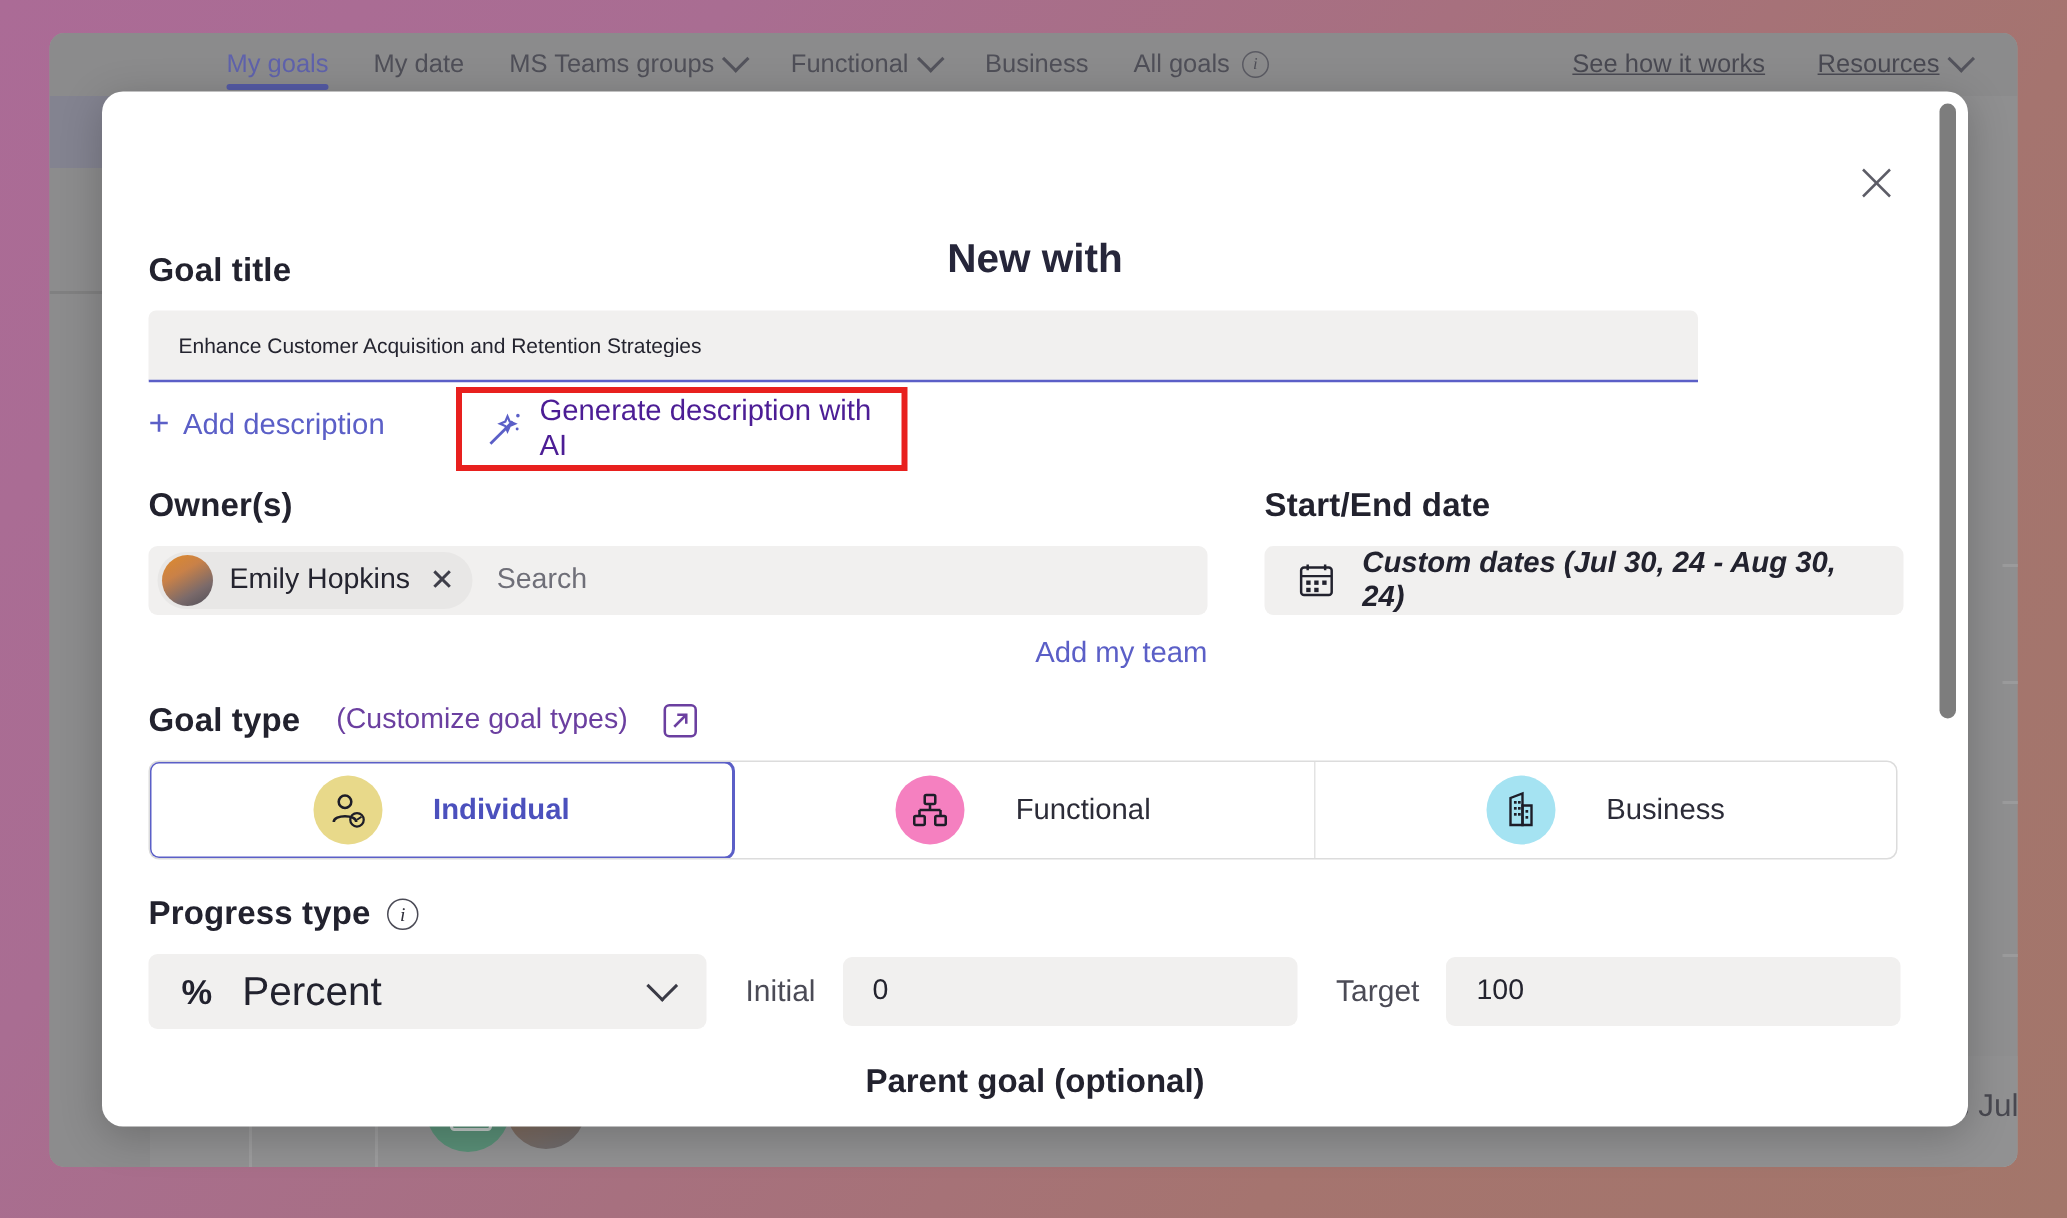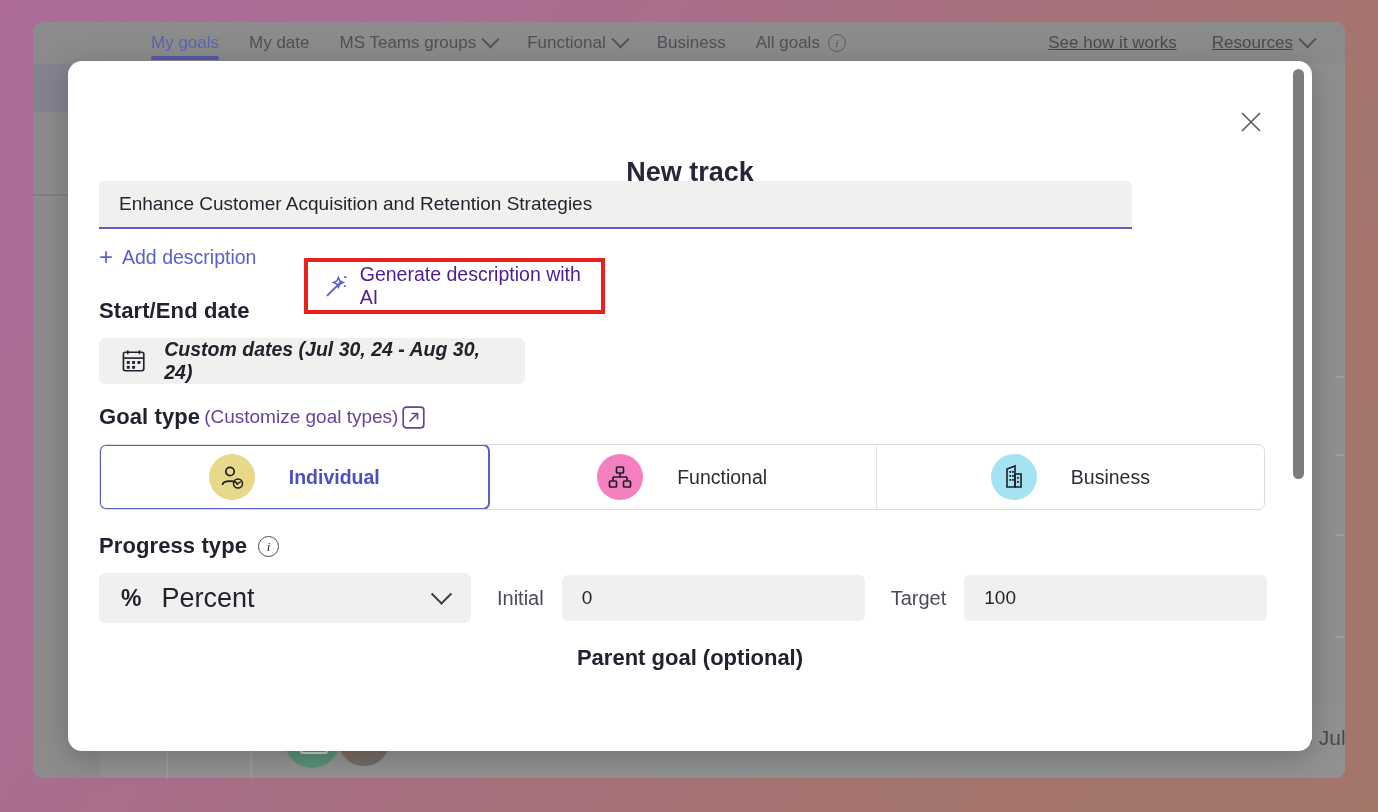--- a/index.html
+++ b/index.html
@@ -264,21 +264,21 @@
   
   #goal-title-block { margin-top: 0; }
   #goal-title-input {
     margin-top: 14px;
     width: 1033px;
     height: 48px;
     background: #f1f0ef;
     border: none;
     border-bottom: 2.5px solid #5b5fc7;
     border-radius: 5px 5px 0 0;
-    font-size: 19px;
+    font-size: 14px;
     color: #24242f;
     padding: 0 20px;
     font-family: "Liberation Sans", sans-serif;
     outline: none;
   }
 
   #title-actions {
     margin-top: 9px;
     display: flex;
     align-items: center;
@@ -395,21 +395,21 @@
     font-weight: 600;
     color: #22222e;
     font-style: italic;
   }
 
   
   #goal-type-block { margin-top: 20px; }
   #goal-type-head {
     display: flex;
     align-items: center;
-    gap: 4px;
+    gap: 24px;
   }
   #customize-link {
     font-size: 19px;
     color: #6b3fa0;
     cursor: pointer;
   }
   #external-icon { cursor: pointer; display:flex; }
 
   #goal-type-tabs {
     margin-top: 14px;
@@ -609,46 +609,61 @@
         <div id="bg-ontrack">On track</div>
         <div id="bg-quarter">Q3 Jul-Se</div>
       </div>
     </div>
   </div>
 
   <div id="veil"></div>
 
   <div id="dialog">
 
-    <div id="dialog-title">New track</div>
+    <div id="dialog-title">New with</div>
 
     <div id="close-btn">
       <svg width="22" height="22" viewBox="0 0 22 22">
         <line x1="2" y1="2" x2="20" y2="20" stroke="#5c5c66" stroke-width="1.7"></line>
         <line x1="20" y1="2" x2="2" y2="20" stroke="#5c5c66" stroke-width="1.7"></line>
       </svg>
     </div>
 
     <div id="dialog-body">
 
       <div id="goal-title-block">
+        <div class="field-label">Goal title</div>
         <input id="goal-title-input" type="text" value="Enhance Customer Acquisition and Retention Strategies" style="">
       </div>
 
       <div id="title-actions">
         <button class="link-btn" id="add-desc-btn">
           <span class="plus-glyph">+</span>
           <span>Add description</span>
         </button>
         <button class="link-btn" id="gen-ai-btn-spacer" style="visibility:hidden">
           <span>Generate description with AI</span>
         </button>
       </div>
 
       <div id="owner-date-row">
+        <div id="owner-col">
+          <div class="field-label">Owner(s)</div>
+          <div id="owner-input-wrap">
+            <div id="owner-chip">
+              <div id="owner-avatar"></div>
+              <span id="owner-name">Emily Hopkins</span>
+              <span id="owner-remove">✕</span>
+            </div>
+            <input id="owner-search" type="text" placeholder="Search" style="">
+          </div>
+          <div id="add-my-team-row">
+            <button id="add-my-team">Add my team</button>
+          </div>
+        </div>
 
         <div id="date-col">
           <div class="field-label">Start/End date</div>
           <div id="date-picker">
             <svg width="26" height="26" viewBox="0 0 26 26">
               <rect x="2.5" y="4" width="21" height="19" rx="2" fill="none" stroke="#22222e" stroke-width="1.7"></rect>
               <line x1="2.5" y1="10" x2="23.5" y2="10" stroke="#22222e" stroke-width="1.7"></line>
               <line x1="7" y1="2" x2="7" y2="6" stroke="#22222e" stroke-width="1.7"></line>
               <line x1="19" y1="2" x2="19" y2="6" stroke="#22222e" stroke-width="1.7"></line>
               <rect x="6" y="13" width="3" height="3" fill="#22222e"></rect>

